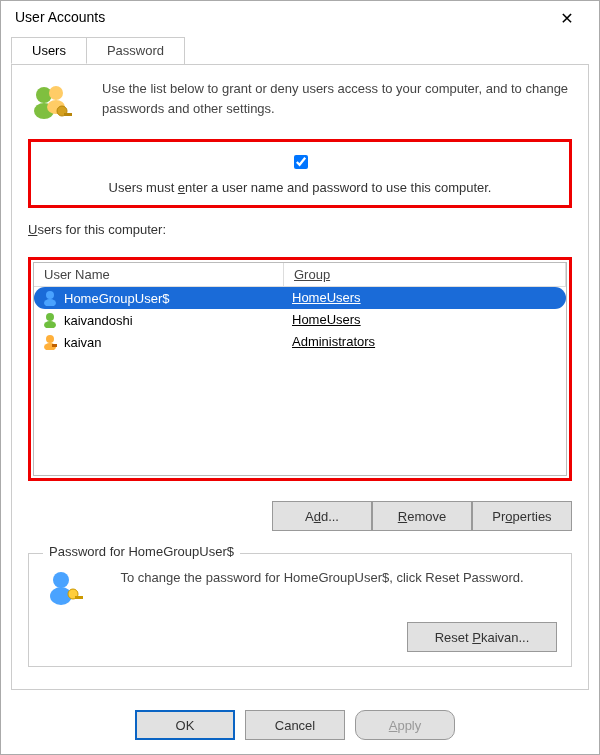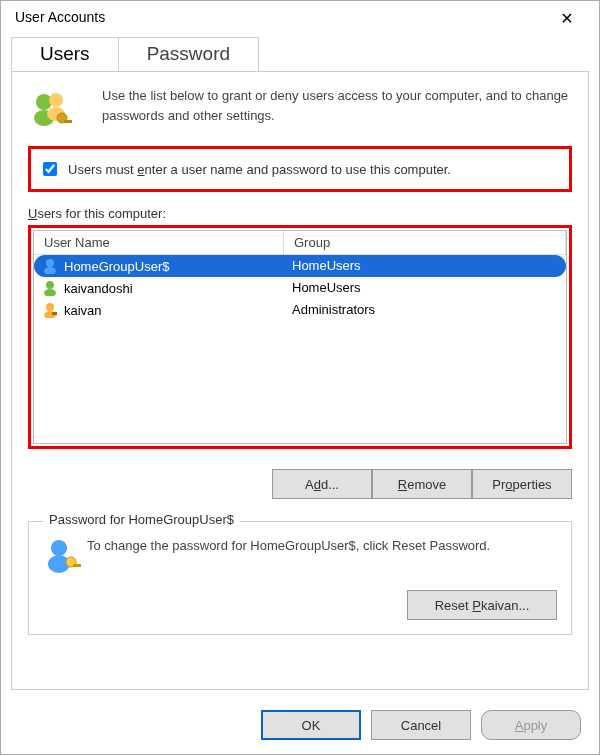--- a/index.html
+++ b/index.html
@@ -35,25 +35,25 @@
     cursor: pointer;
   }
   .tabbar {
     display: flex;
     margin: 0 10px;
     border-bottom: 1px solid #ccc;
     position: relative;
     top: 1px;
   }
   .tab {
-    padding: 5px 28px;
+    padding: 5px 20px;
     border: 1px solid #ccc;
     border-bottom: none;
     background: #fff;
-    font-size: 19px;
+    font-size: 13px;
     color: #444;
     cursor: pointer;
     margin-right: -1px;
   }
   .tab.active {
     background: #fff;
     border-bottom: 1px solid #fff;
     position: relative;
     z-index: 2;
     color: #000;
@@ -82,25 +82,26 @@
     line-height: 1.5;
     color: #444;
   }
   .checkbox-row {
     border: 3px solid #e00;
     padding: 10px 8px;
     display: flex;
     align-items: center;
     gap: 8px;
     margin-bottom: 14px;
+    flex-direction: column;
   }
   .checkbox-row input { width: 14px; height: 14px; }
   .checkbox-row label { color: #333; }
   .section-label {
-    margin-bottom: 4px;
+    margin-bottom: 20px;
     color: #333;
   }
   .userlist-wrap {
     border: 3px solid #e00;
     padding: 2px;
     margin-bottom: 0;
   }
   .userlist {
     border: 1px solid #bbb;
     height: 214px;
@@ -119,21 +120,21 @@
   }
   .ul-row {
     padding: 3px 0;
     border-radius: 11px;
   }
   .ul-row.selected {
     background: #1a6bd8;
     color: #fff;
   }
   .col-user { width: 250px; padding-left: 8px; display: flex; align-items: center; gap: 6px; }
-  .col-group { flex: 1; padding-left: 8px; }
+  .col-group { flex: 1; padding-left: 8px; text-decoration: underline; }
   .ul-header .col-user, .ul-header .col-group { display: block; }
   .user-icon {
     width: 16px; height: 16px; display: inline-block;
   }
   .btn-row {
     display: flex;
     justify-content: flex-end;
     margin-top: 20px;
   }
   button.win {
@@ -158,26 +159,27 @@
     position: absolute;
     top: -10px;
     left: 14px;
     background: #fff;
     padding: 0 6px;
     color: #333;
   }
   .pw-row {
     display: flex;
     gap: 0;
+    text-align: center;
   }
   .pw-text { flex: 1; line-height: 1.5; color: #444; }
   .pw-btn-row { display: flex; justify-content: flex-end; margin-top: 10px; }
   .bottom-buttons {
     display: flex;
-    justify-content: flex-end;
+    justify-content: center;
     gap: 10px;
     padding: 10px 18px 14px 8px;
   }
   .u { text-decoration: underline; }
 </style>
 </head>
 <body>
 
 <div class="window">
 

